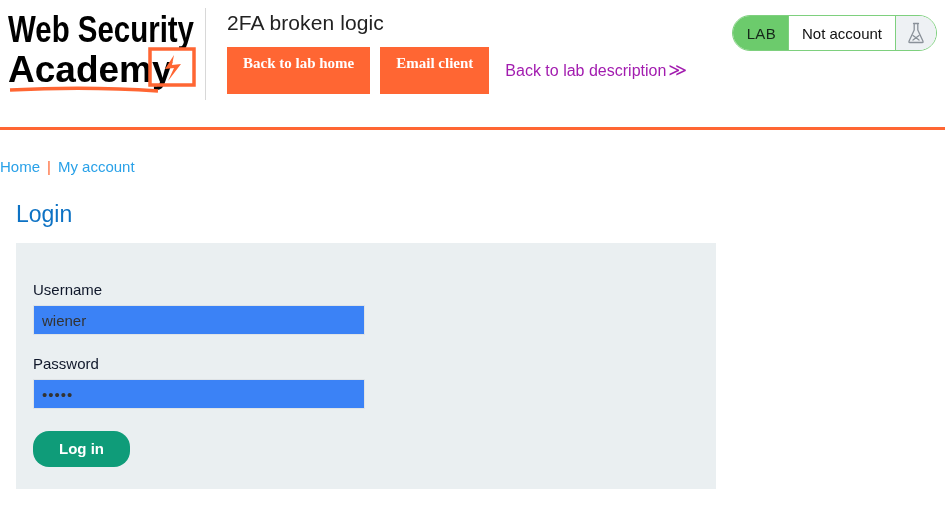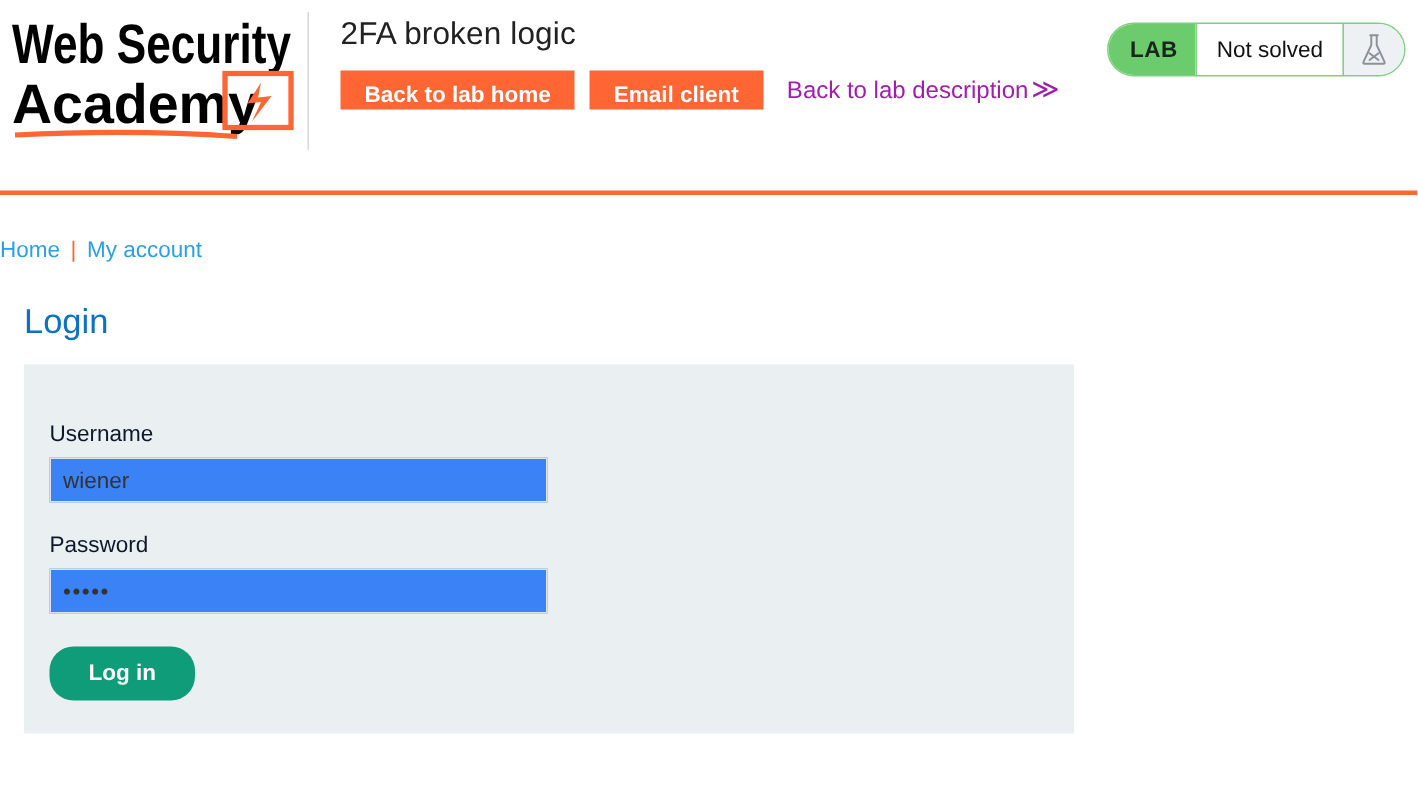--- a/index.html
+++ b/index.html
@@ -64,26 +64,26 @@
     display: flex;
     align-items: center;
   }
 
   .button-orange {
     display: inline-block;
     background: #ff6633;
     color: #ffffff;
     font-size: 15px;
     font-weight: bold;
-    padding: 8px 16px 1px 16px;
+    padding: 8px 16px 22px 16px;
     border: 0;
     line-height: 17px;
     text-decoration: none;
     cursor: pointer;
-    font-family: Liberation Sans, sans-serif;
+    font-family: Liberation Serif, serif;
     margin-right: 10px;
     white-space: nowrap;
   }
 
   .lab-desc-link {
     color: #a21caf;
     font-size: 16px;
     text-decoration: none;
     line-height: 20px;
     white-space: nowrap;
@@ -106,21 +106,21 @@
     align-items: stretch;
     border: 1px solid #7ed07e;
     border-radius: 18px;
     background: #ffffff;
     overflow: hidden;
     box-sizing: border-box;
   }
   .lab-status-tag {
     background: #6ccb6c;
     color: #16281a;
-    font-weight: bold;
+    font-weight: normal;
     font-size: 15px;
     display: flex;
     align-items: center;
     padding: 0 12px 0 14px;
     letter-spacing: 0.3px;
   }
   .lab-status-text {
     background: #ffffff;
     color: #111111;
     font-size: 15px;
@@ -253,21 +253,21 @@
     <h1 class="lab-title">2FA broken logic</h1>
     <div class="lab-links">
       <a class="button-orange">Back to lab home</a>
       <a class="button-orange">Email client</a>
       <a class="lab-desc-link"><span>Back to lab description</span><span class="chev">≫</span></a>
     </div>
   </div>
 
   <div class="lab-status">
     <div class="lab-status-tag">LAB</div>
-    <div class="lab-status-text">Not solved</div>
+    <div class="lab-status-text">Not account</div>
     <div class="lab-status-icon">
       <svg width="20" height="22" viewBox="0 0 20 22">
         <path d="M7.5 1.5 L12.5 1.5 M8.2 1.5 L8.2 8 L3 19.3 Q2.4 20.5 3.8 20.5 L16.2 20.5 Q17.6 20.5 17 19.3 L11.8 8 L11.8 1.5" fill="none" stroke="#8a9199" stroke-width="1.3" stroke-linejoin="round" stroke-linecap="round"></path>
         <path d="M7 13.5 L13 18 M13 13.5 L7 18" fill="none" stroke="#8a9199" stroke-width="1.3" stroke-linecap="round"></path>
       </svg>
     </div>
   </div>
 
   <div class="header-rule"></div>
 </div>

